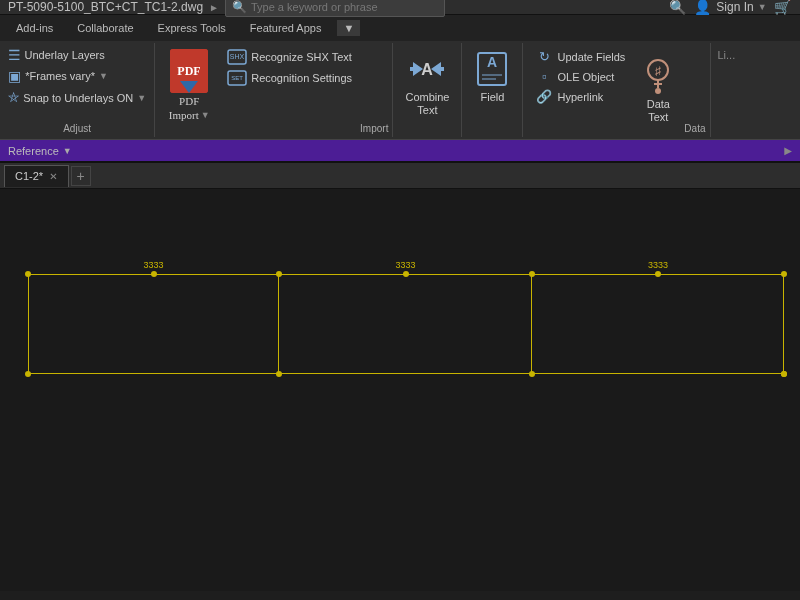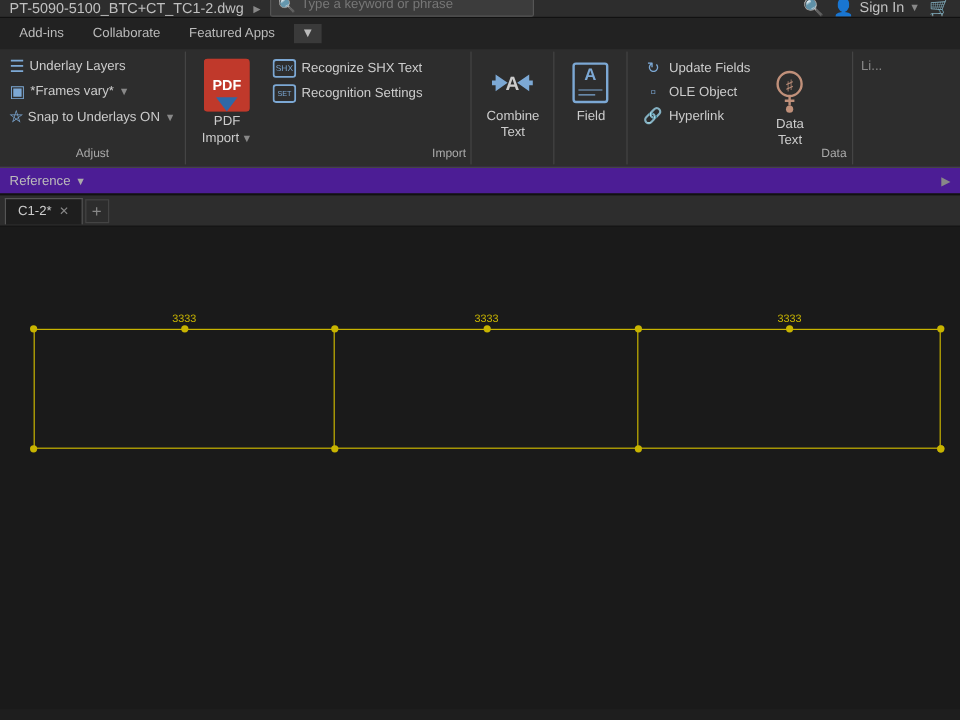--- a/index.html
+++ b/index.html
@@ -11,21 +11,21 @@
       font-size: 11px;
       color: #ccc;
       overflow: hidden;
     }
 
     
     .title-bar {
       background: #2d2d2d;
       height: 15px;
       display: flex;
-      align-items: flex-end;
+      align-items: center;
       padding: 0 8px;
       gap: 6px;
       border-bottom: 1px solid #111;
     }
     .title-text {
       color: #c0c0c0;
       font-size: 12px;
       flex: 0 0 auto;
     }
     .title-arrow {
@@ -369,20 +369,21 @@
       <span style="font-size:9px;color:#888;">▼</span>
     </div>
     <span class="cart-icon">🛒</span>
   </div>
 </div>
 
 <div class="ribbon">
   <div class="ribbon-tabs">
     <div class="ribbon-tab">Add-ins</div>
     <div class="ribbon-tab">Collaborate</div>
+    <div class="ribbon-tab">Express Tools</div>
     <div class="ribbon-tab">Featured Apps</div>
     <div style="margin-left:4px;display:flex;align-items:center;gap:2px;">
       <span style="background:#3a3a3a;padding:2px 6px;font-size:11px;color:#bbb;cursor:pointer;">▼</span>
     </div>
   </div>
 
   <div class="ribbon-content">
 
     <div class="ribbon-group adjust-group">
       <div class="ribbon-group-items">
@@ -398,21 +399,21 @@
         <div class="ribbon-small-btn">
           <span class="ribbon-small-icon">⛤</span>
           <span>Snap to Underlays ON</span>
           <span style="font-size:9px;color:#888;">▼</span>
         </div>
       </div>
       <div class="ribbon-group-label">Adjust</div>
     </div>
 
     <div class="ribbon-group" style="flex-direction:row;min-width:170px;">
-      <div style="display:flex;flex-direction:column;align-items:stretch;">
+      <div style="display:flex;flex-direction:column;align-items:stretch;font-family:Liberation Serif, serif;">
 
         <div class="pdf-big-btn">
           <div class="pdf-icon">
             <svg width="38" height="44">
               <rect width="38" height="44" rx="3" fill="#c0392b"></rect>
               <text x="19" y="22" text-anchor="middle" fill="white" font-size="12" font-weight="bold" dy="0.35em">PDF</text>
               <polygon points="10,32 19,44 28,32" fill="#1e6eb5" opacity="0.9"></polygon>
             </svg>
           </div>
           <div class="pdf-btn-label">PDF</div>

